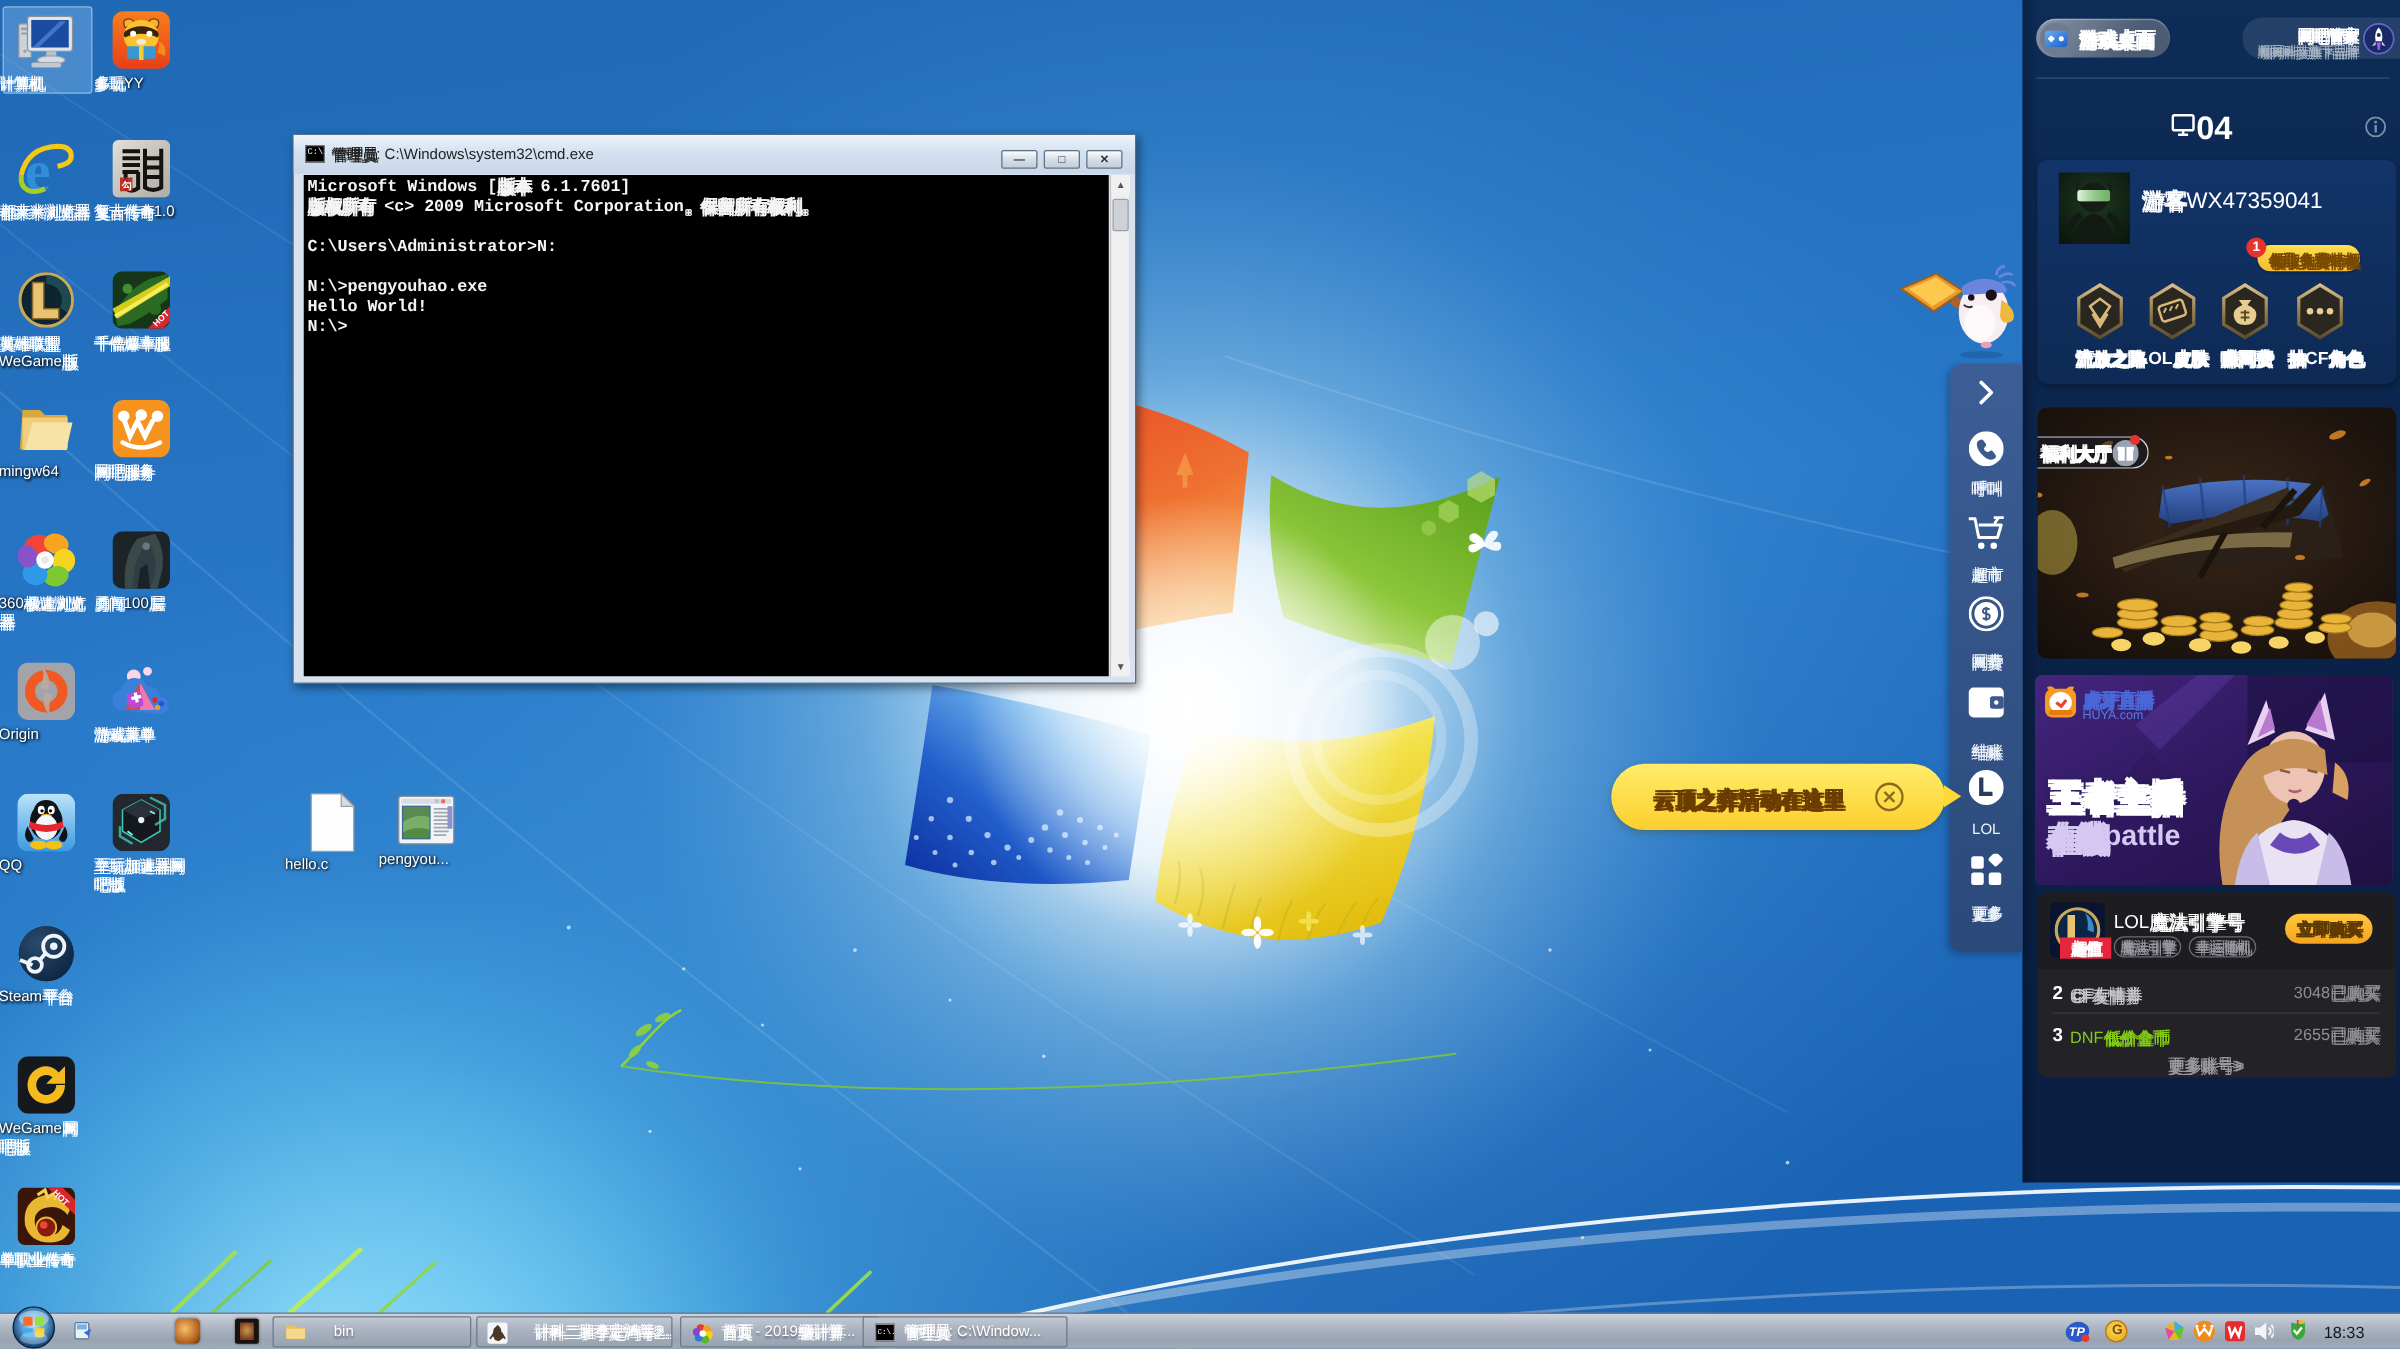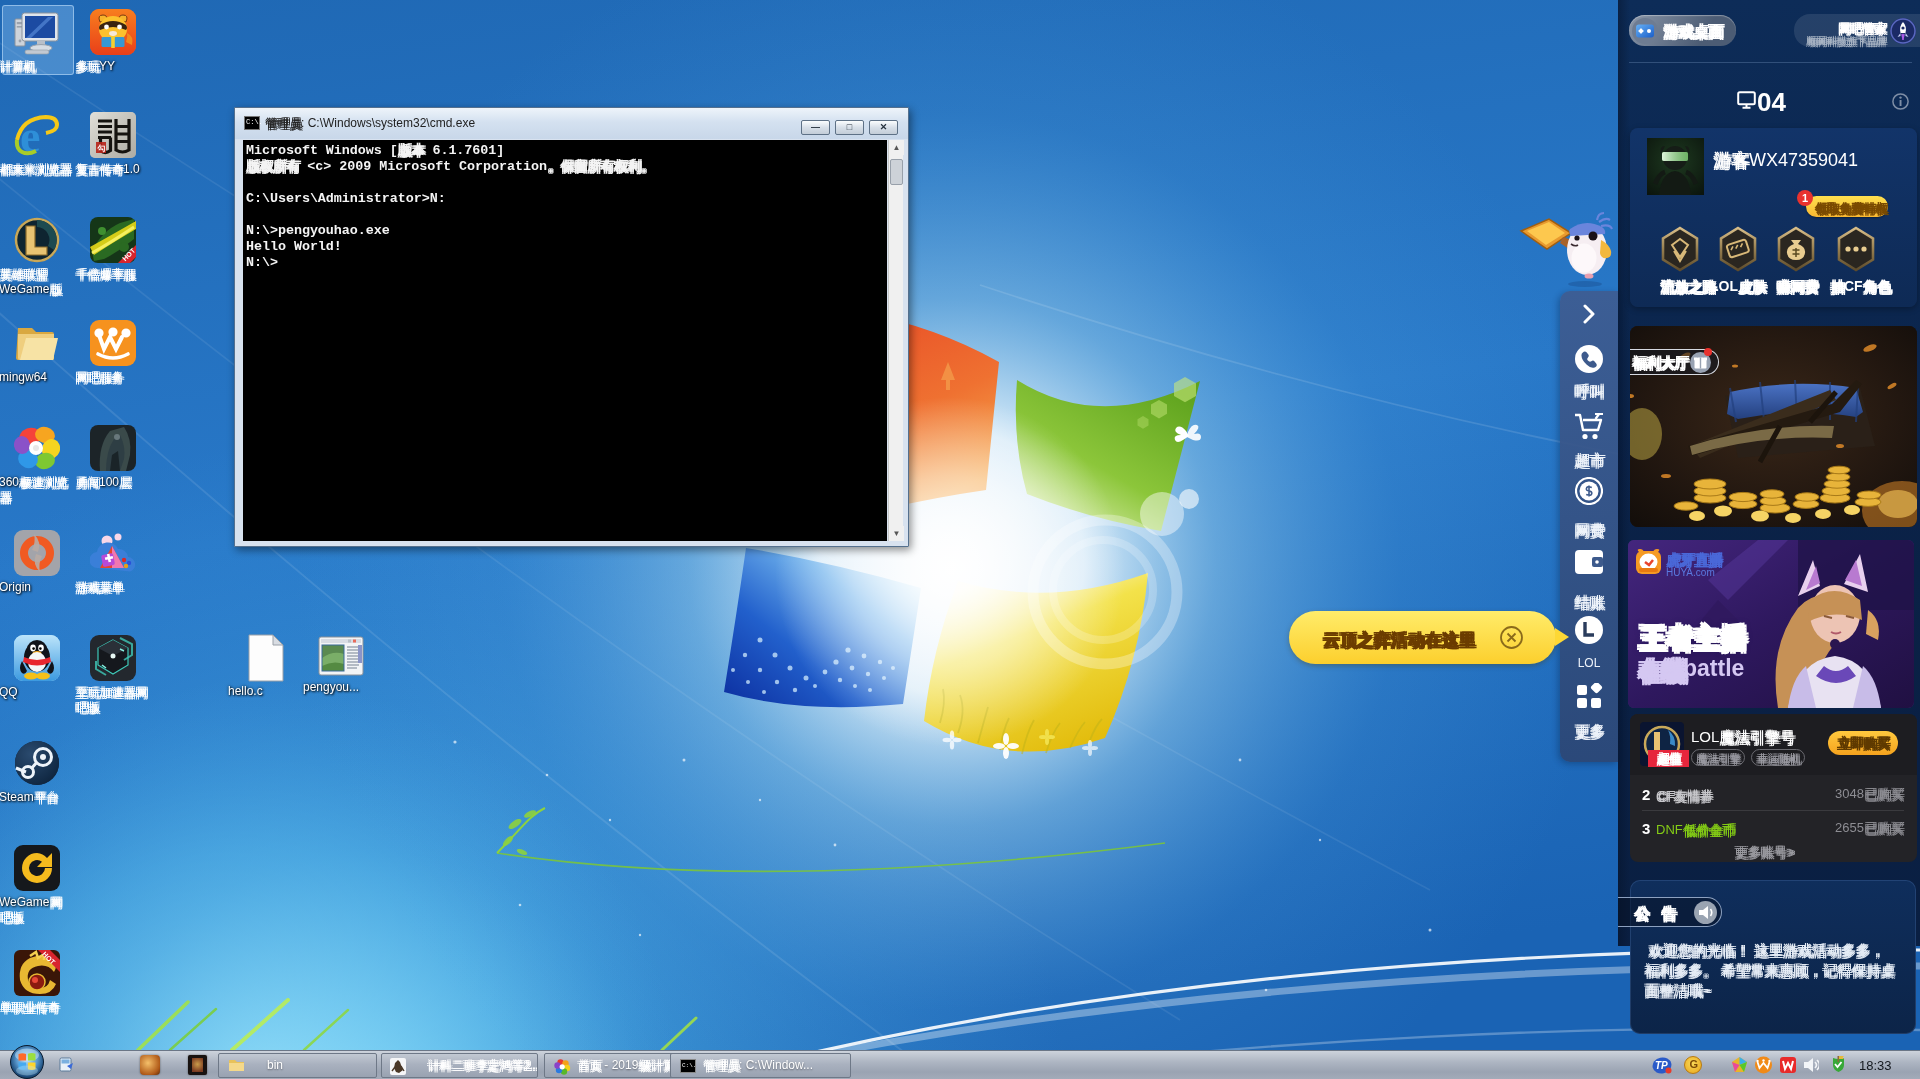--- a/index.html
+++ b/index.html
@@ -20,21 +20,21 @@
 #cmdbody{position:absolute;left:8px;top:32px;width:644px;height:401px;background:#000;color:#f4f4f4;font-family:"Liberation Mono",monospace;font-size:13.4px;font-weight:bold;line-height:16px;white-space:pre;overflow:hidden;padding:3px 0 0 3px;letter-spacing:-0.05px}
 #cmdsb{position:absolute;left:653px;top:32px;width:15px;height:401px;background:#f0f0f0;border-left:1px solid #c8c8c8}
 #cmdsb .ar{position:absolute;left:0;width:15px;height:15px;background:#f0f0f0;color:#555;font-size:8px;text-align:center;line-height:15px}
 #cmdsb .th{position:absolute;left:1px;top:19px;width:13px;height:26px;background:#cdd2d8;border:1px solid #98a0aa;border-radius:2px}
 
 #sb{left:1618px;top:0;width:302px;height:946px;background:linear-gradient(180deg,#0d2c58,#0a2146 60%,#0a1f42);color:#fff}
 #sb .edge{position:absolute;left:0;top:0;width:12px;height:100%;background:linear-gradient(90deg,rgba(5,16,36,.4),rgba(5,16,36,0))}
 .card{position:absolute;left:12px;width:287px;border-radius:8px}
 
 #tbar{left:1560px;top:291px;width:58px;height:471px;background:linear-gradient(180deg,rgba(62,92,145,.92),rgba(44,70,116,.92));border-radius:10px 0 0 10px;color:#fff;box-shadow:-2px 2px 6px rgba(0,20,50,.3)}
-.titem{position:absolute;left:0;width:58px;text-align:center;font-size:15px;color:#eef3fa}
+.titem{position:absolute;left:0;width:58px;text-align:center;font-size:12px;color:#eef3fa}
 
 #task{left:0;top:1050px;width:1920px;height:29px;background:linear-gradient(#cdd3dc,#adb5c2 40%,#9aa3b2 75%,#a3abb9);border-top:1px solid #6b7686}
 .tbtn{position:absolute;top:2px;height:25px;border:1px solid #6e7887;border-radius:2px;background:linear-gradient(#c2c9d3,#a9b1bf 45%,#99a2b1);color:#fff;font-size:12px;line-height:23px;white-space:nowrap;overflow:hidden;text-shadow:0 1px 2px rgba(0,0,0,.45)}
 </style></head>
 <body>
 <svg class="abs" id="wall" width="1920" height="1079" viewBox="0 0 1920 1079">
 <defs>
 <radialGradient id="gGlow" cx="952" cy="562" r="660" gradientUnits="userSpaceOnUse">
  <stop offset="0" stop-color="#ffffff" stop-opacity="0.98"></stop>
  <stop offset="0.2" stop-color="#eef9fe" stop-opacity="0.9"></stop>
@@ -722,31 +722,20 @@
    <div class="abs" style="left:12px;top:72px;font-size:15px;font-weight:bold;color:#fff">2</div>
    <div class="abs cj" style="left:26px;top:73px;font-size:13px;color:#c8c8cc">CF<span class="cj">友情券</span></div>
    <div class="abs" style="right:14px;top:71px;font-size:13px;color:#8d8d93">3048<span class="cj">已购买</span></div>
    <div class="abs" style="left:12px;top:96px;width:262px;height:1px;background:#3a3a3e"></div>
    <div class="abs" style="left:12px;top:106px;font-size:15px;font-weight:bold;color:#fff">3</div>
    <div class="abs" style="left:26px;top:107px;font-size:13px;color:#84cc16">DNF<span class="cj">低价金币</span></div>
    <div class="abs" style="right:14px;top:105px;font-size:13px;color:#8d8d93">2655<span class="cj">已购买</span></div>
    <div class="abs cj" style="left:104px;top:129px;font-size:13px;color:#9a9aa0"><span class="cj">更多账号</span>&gt;</div>
  </div>
 
- <div class="card" style="top:880px;width:286px;height:154px;border-radius:10px;background:linear-gradient(180deg,#0f2e5c,#0c2448);box-shadow:inset 0 0 0 1px rgba(90,130,190,.25)">
-   <div class="abs" style="left:-12px;top:17px;width:104px;height:30px;background:rgba(8,18,38,.55);border:1.5px solid rgba(165,185,215,.85);border-left:none;border-radius:0 16px 16px 0">
-     <span class="abs cj" style="left:16px;top:6px;font-size:15px;font-weight:bold;color:#fff;letter-spacing:12px">公告</span>
-     <svg class="abs" style="left:76px;top:2.5px" width="23" height="23" viewBox="0 0 23 23">
-          <circle cx="11.5" cy="11.5" r="11.5" fill="#9aa4b2"></circle>
-          <path d="M 5,9 h 4 l 5,-4 v 13 l -5,-4 h -4 Z" fill="#fff"></path>
-          <path d="M 16.5,8 q 2.5,3.5 0,7" stroke="#fff" stroke-width="1.6" fill="none"></path>
-        </svg>
-   </div>
-   <div class="abs cj" style="left:14px;top:60px;font-size:14.5px;line-height:20px;color:#e6edf6;white-space:nowrap">&nbsp;欢迎您的光临！ 这里游戏活动多多，<br>福利多多。 希望常来惠顾，记得保持桌<br>面整洁哦~</div>
- </div>
  <svg width="0" height="0">
       <defs>
   <linearGradient id="gdk" x1="0" y1="0" x2="1" y2="1">
           <stop offset="0" stop-color="#66b0f5"></stop>
           <stop offset="1" stop-color="#1b5ec8"></stop>
         </linearGradient>
   <radialGradient id="gmx" cx="0.5" cy="0.4" r="0.8">
           <stop offset="0" stop-color="#1e3a20"></stop>
           <stop offset="1" stop-color="#0a120c"></stop>
         </radialGradient>
@@ -850,21 +839,21 @@
    <svg style="position:absolute;left:9px;top:4px" width="17" height="17" viewBox="0 0 17 17">
         <circle cx="6.5" cy="4.5" r="3.2" fill="#e8392e"></circle>
         <circle cx="11.5" cy="5.5" r="3.2" fill="#f5a018"></circle>
         <circle cx="13" cy="10" r="3.2" fill="#f5d018"></circle>
         <circle cx="10" cy="13.5" r="3.2" fill="#58b82a"></circle>
         <circle cx="5" cy="12" r="3.2" fill="#2a7ae0"></circle>
         <circle cx="3.5" cy="7.5" r="3.2" fill="#8a42c8"></circle>
         <circle cx="8.2" cy="8.8" r="2.6" fill="#fff"></circle>
       </svg>
    <span style="margin-left:32px"><span class="cj">首页</span> - 2019<span class="cj">级计算</span>...</span></div>
- <div class="tbtn" style="left:670px;width:181px">
+ <div class="tbtn" style="left:690px;width:164px">
    <div style="position:absolute;left:9px;top:5px;width:16px;height:14px;background:#000;border:1px solid #888;color:#fff;font-size:6px;line-height:12px;padding-left:1px;font-family:'Liberation Mono',monospace">C:\.</div>
    <span style="margin-left:32px"><span class="cj">管理员</span>: C:\Window...</span></div>
  <div class="abs" style="left:1652px;top:5px;width:20px;height:19px">
   <svg width="20" height="19" viewBox="0 0 20 19">
         <ellipse cx="10" cy="9.5" rx="9.5" ry="8" fill="#2a5ac8" transform="rotate(-12 10 9.5)"></ellipse>
         <text x="3" y="13" font-size="10" font-weight="bold" font-style="italic" fill="#fff">TP</text>
         <circle cx="16.5" cy="14.5" r="3" fill="#e83a2a"></circle>
       </svg>
  </div>
  <div class="abs" style="left:1684px;top:5px;width:18px;height:18px;border-radius:9px;background:radial-gradient(circle at 45% 40%,#f8d858,#e8a418);border:1.5px solid #b87a10">

